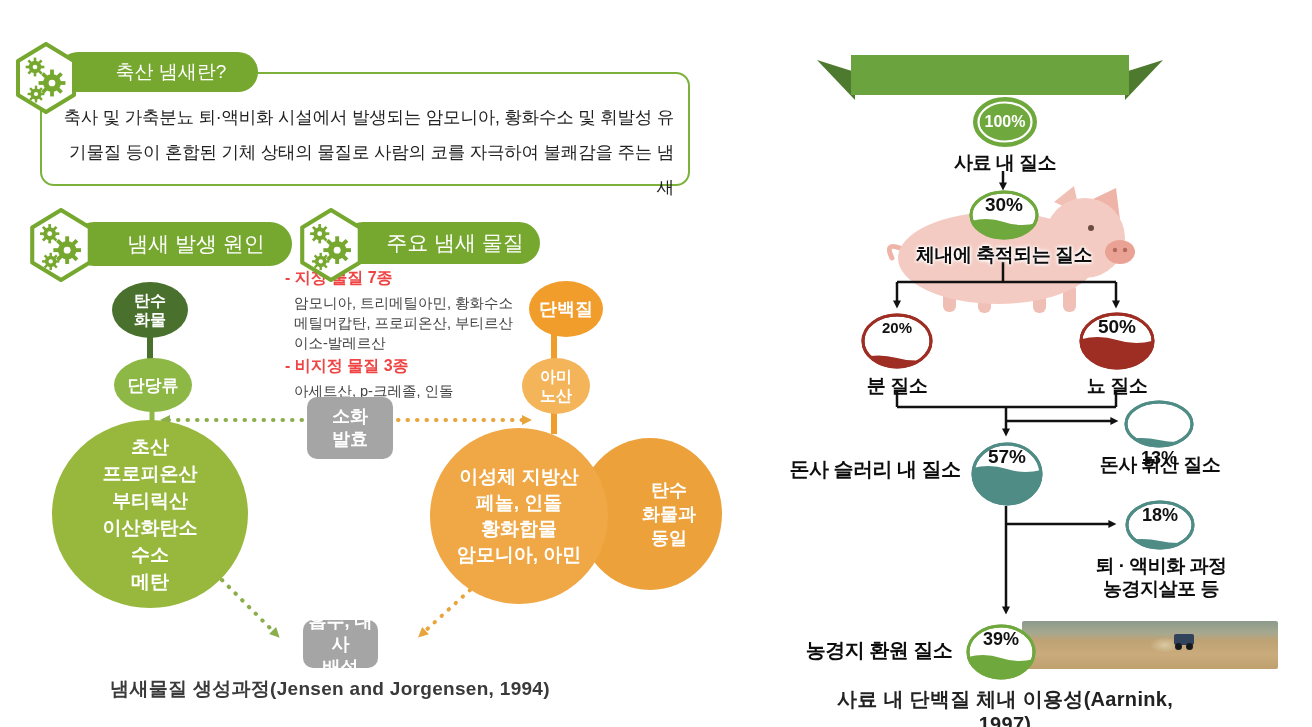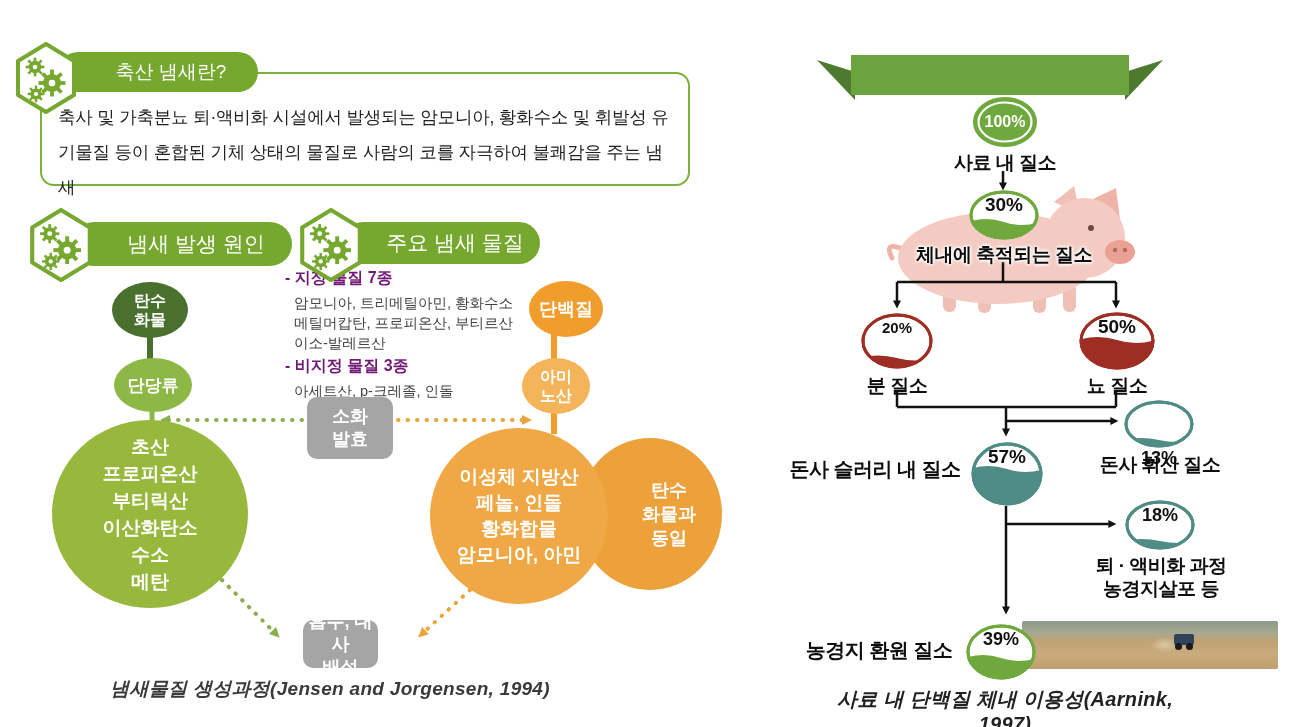--- a/index.html
+++ b/index.html
@@ -11,23 +11,23 @@
   .hexicon{z-index:5;}
   .badge{background:#76a82f;border-radius:22px;color:#fff;font-weight:normal;
          display:flex;align-items:center;z-index:4;}
   .badge span{width:100%;text-align:center;}
   .intro-box{border:2px solid #7cb23c;border-radius:14px;z-index:1;}
   .intro-text{font-size:17.5px;line-height:35px;color:#222;letter-spacing:-0.2px;}
   .cnode{border-radius:50%;color:#fff;font-weight:bold;text-align:center;
          display:flex;align-items:center;justify-content:center;z-index:2;}
   .gbox{background:#a5a5a5;border-radius:10px;color:#fff;font-weight:bold;font-size:18px;
         line-height:23px;text-align:center;display:flex;align-items:center;justify-content:center;z-index:2;}
-  .listtitle{font-size:16px;font-weight:bold;color:#701a75;z-index:2;}
+  .listtitle{font-size:16px;font-weight:bold;color:#ef4444;z-index:2;}
   .listbody{font-size:14.5px;color:#444;line-height:20px;z-index:2;}
-  .caption{font-weight:bold;color:#3a3a3a;text-align:center;letter-spacing:0.3px;z-index:2;font-style:italic;}
+  .caption{font-weight:bold;color:#3a3a3a;text-align:center;letter-spacing:0.3px;z-index:2;}
   
   .banner-text{color:#fff;font-weight:bold;font-size:25px;text-align:center;letter-spacing:1px;z-index:4;}
   .pnode{z-index:3;}
   .pct{position:absolute;left:0;width:100%;text-align:center;font-weight:bold;color:#111;}
   .nlabel{font-weight:bold;color:#0d0d0d;text-align:center;font-size:19px;letter-spacing:-0.5px;z-index:4;}
   .halo{text-shadow:0 0 3px #fff,0 0 3px #fff,0 0 4px #fff,0 0 4px #fff;}
   svg{display:block;}
   #connectors{position:absolute;left:0;top:0;z-index:1;pointer-events:none;}
   .photo-strip{overflow:hidden;border-radius:2px;z-index:1;}
 </style>
@@ -61,21 +61,21 @@
     </defs>
   </svg>
 
   <div class="abs badge" style="left:58px;top:52px;width:200px;height:40px;font-size:19px;">
     <span style="padding-left:26px;">축산 냄새란?</span>
   </div>
   <svg class="abs hexicon" style="left:14px;top:42px;" width="64" height="72" viewBox="0 0 64 72">
     <use href="#hexa"></use>
       <use href="#gearset"></use>
   </svg>
-  <div class="abs intro-box" style="left:40px;top:72px;width:650px;height:114px;">
+  <div class="abs intro-box" style="left:40px;top:72px;width:650px;height:114px;text-align:right;">
     <div class="intro-text" style="padding:26px 14px 0 16px;">축사 및 가축분뇨 퇴·액비화 시설에서 발생되는 암모니아, 황화수소 및 휘발성 유기물질 등이 혼합된 기체 상태의 물질로 사람의 코를 자극하여 불쾌감을 주는 냄새</div>
   </div>
 
   <div class="abs badge" style="left:72px;top:222px;width:220px;height:44px;font-size:21px;">
     <span style="padding-left:28px;">냄새 발생 원인</span>
   </div>
   <svg class="abs hexicon" style="left:28px;top:208px;" width="66" height="74" viewBox="0 0 64 72">
     <use href="#hexa"></use>
       <use href="#gearset"></use>
   </svg>

